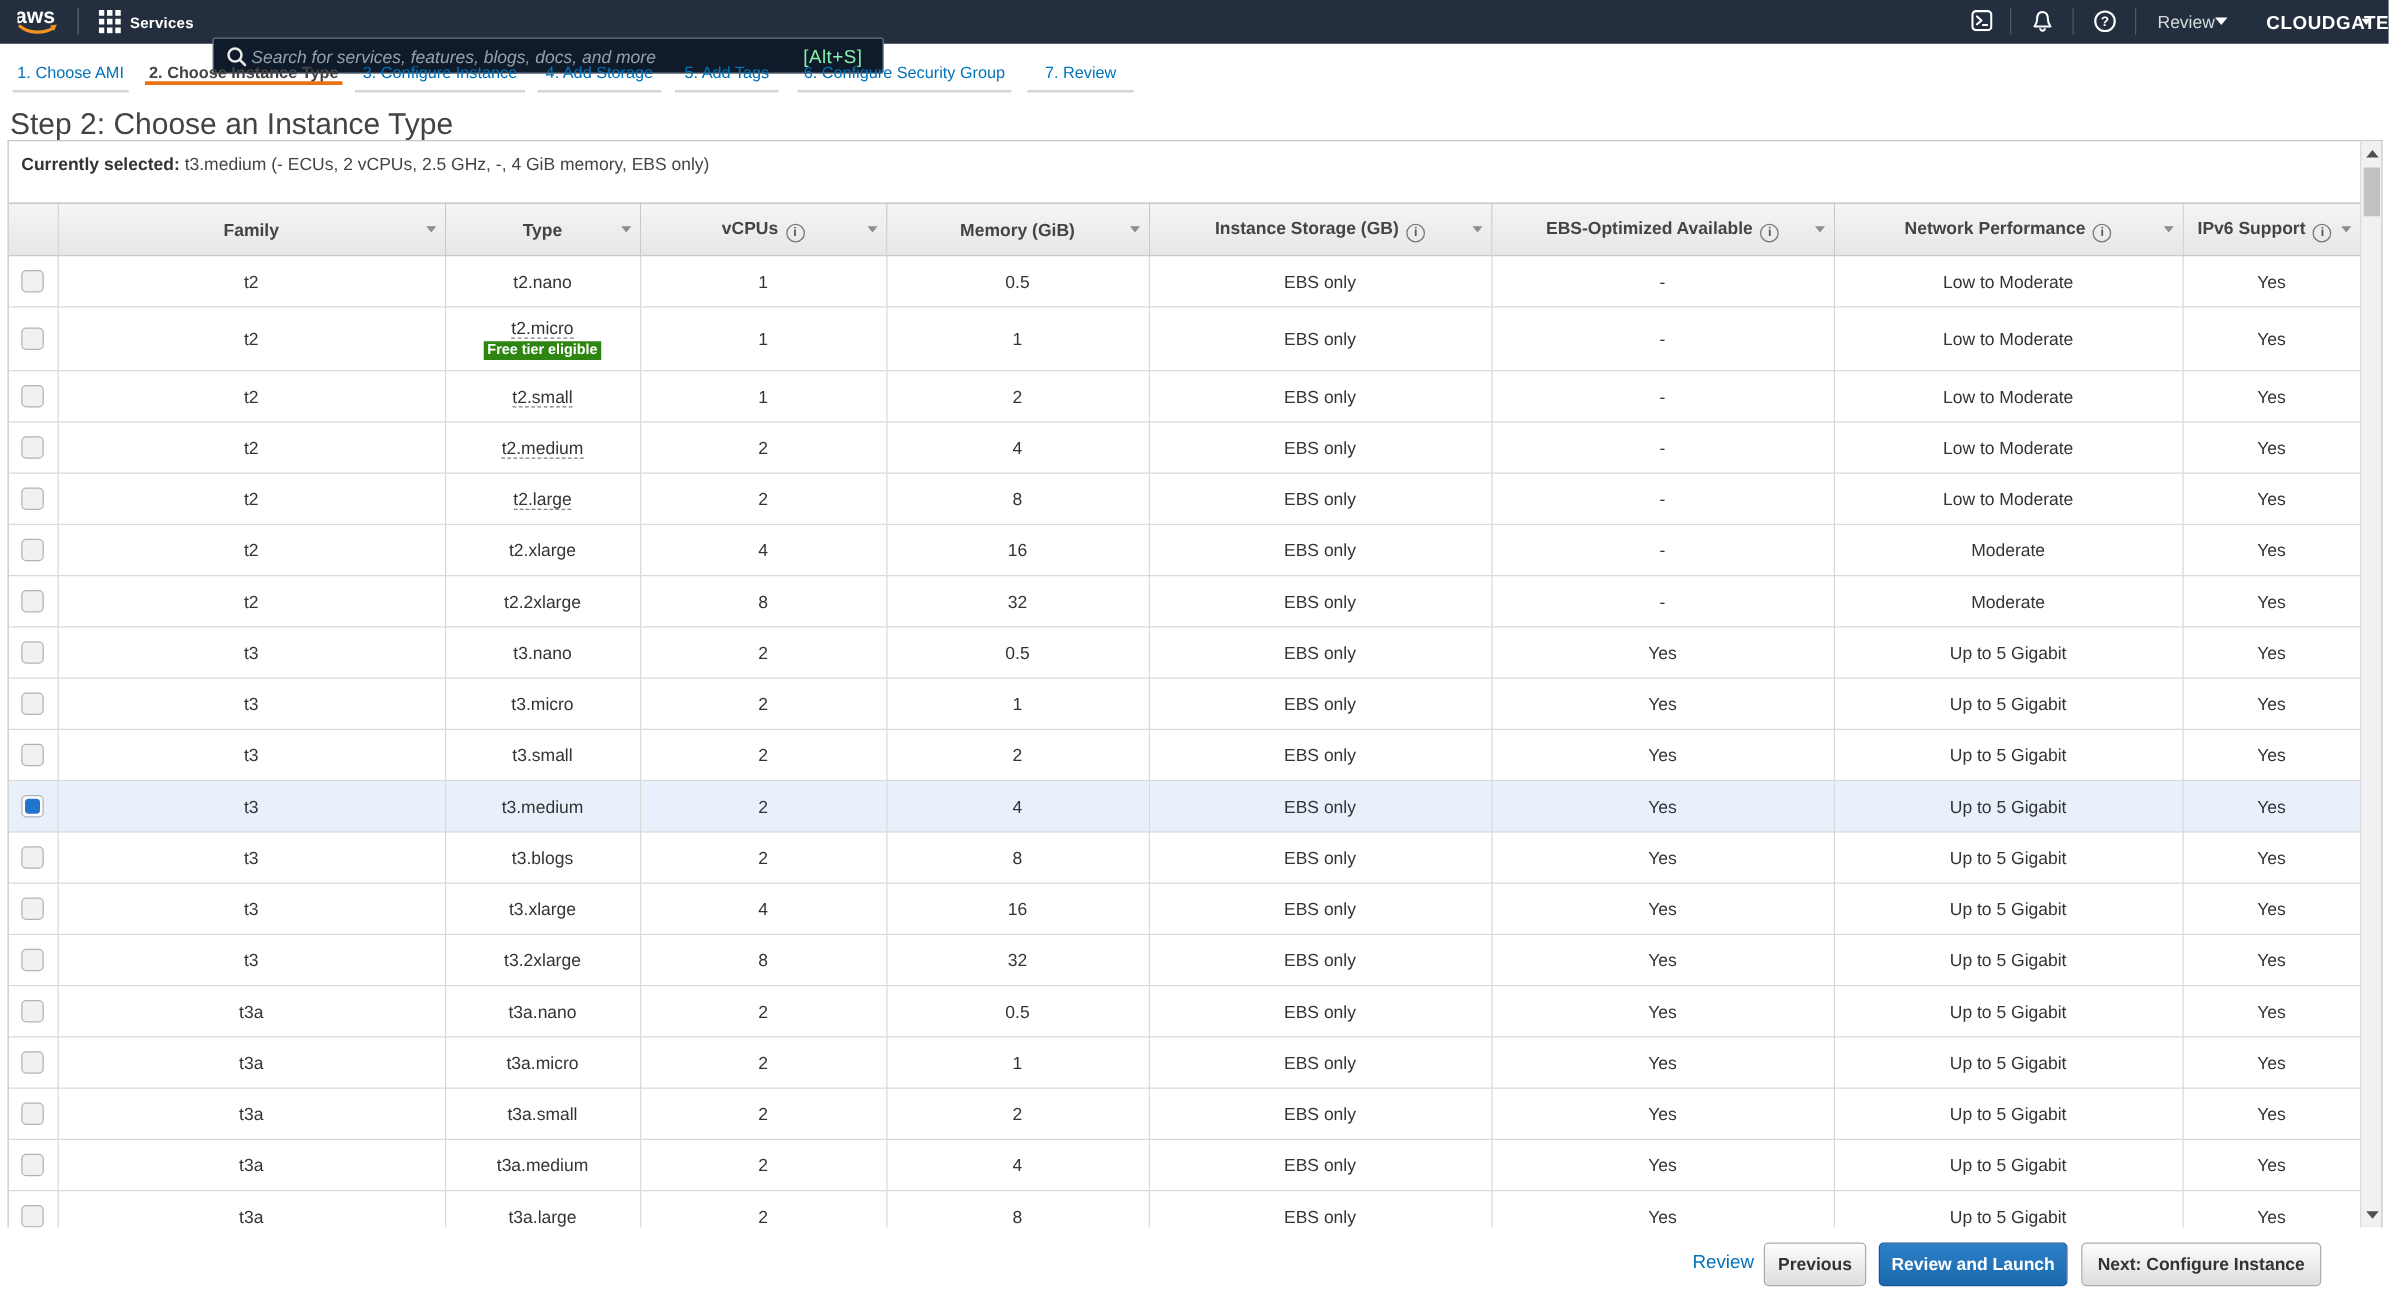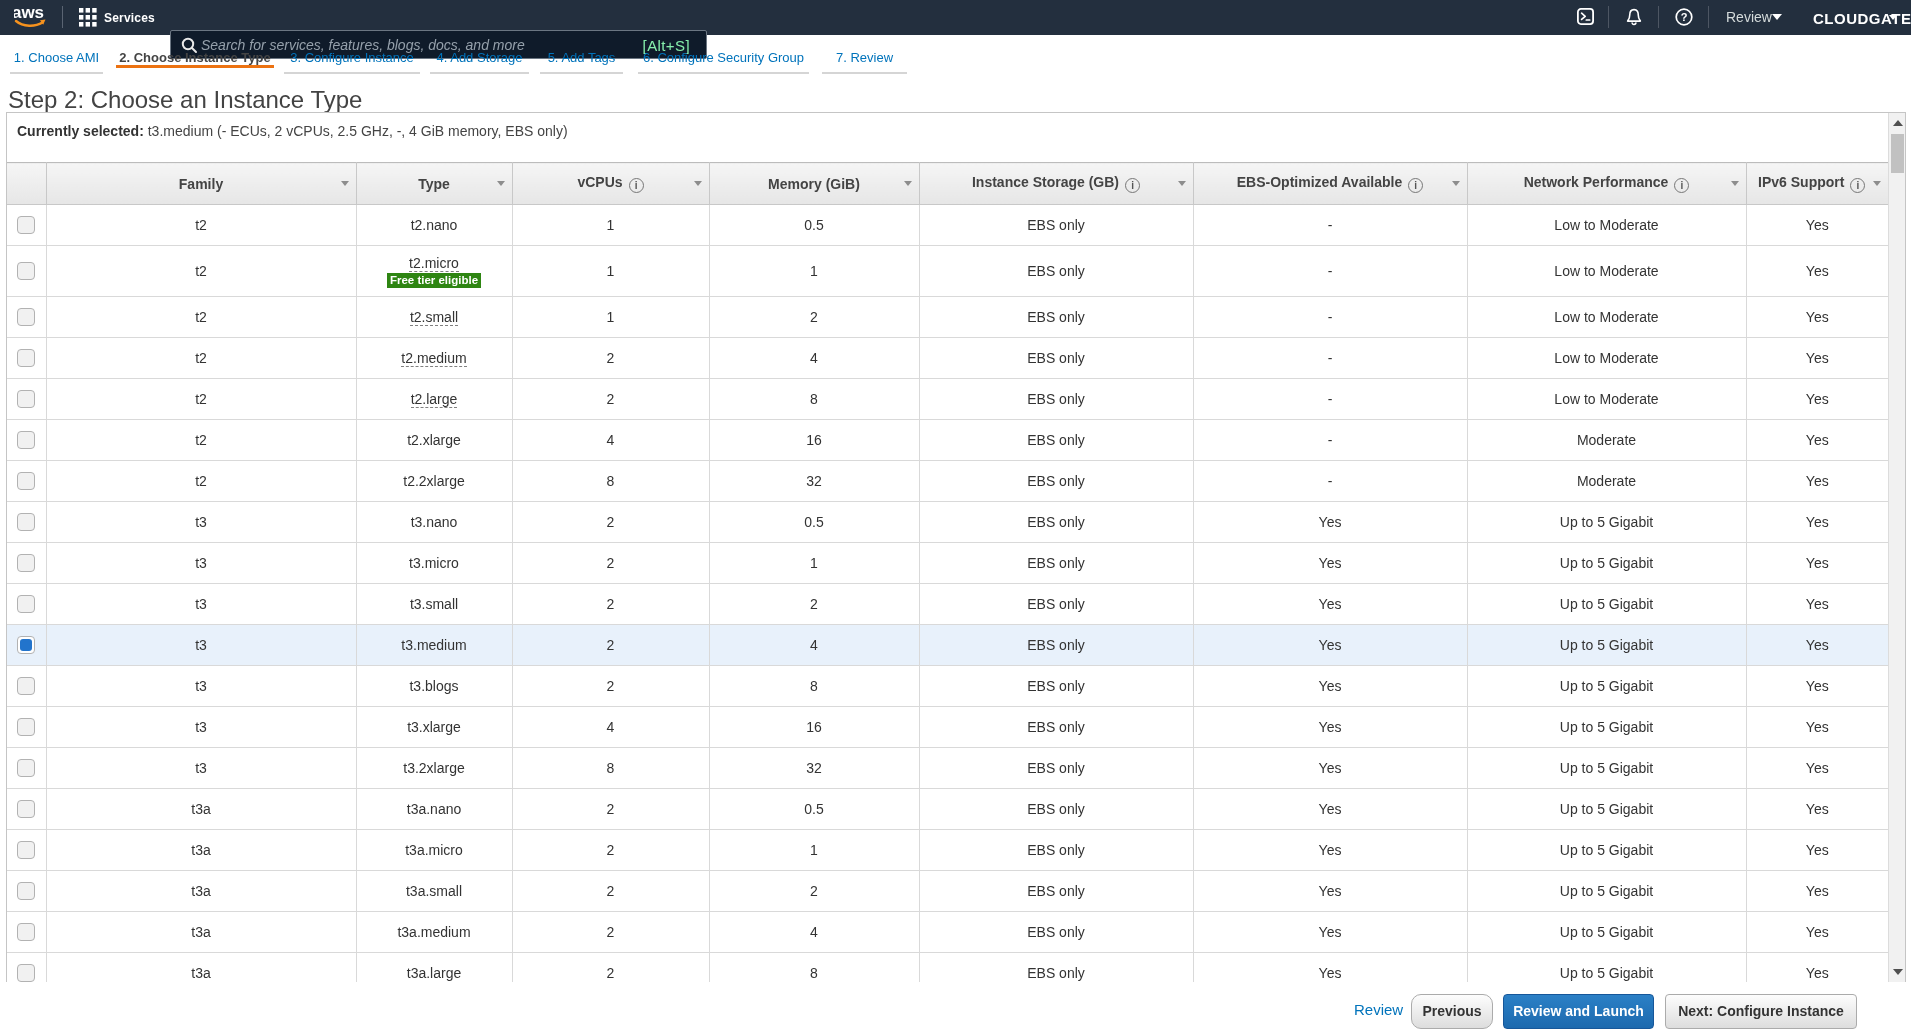--- a/index.html
+++ b/index.html
@@ -363,15 +363,15 @@
   </tbody>
     </table>
   <div class="sbar">
       <div class="up"></div>
       <div class="th"></div>
       <div class="dn"></div>
     </div>
 </div>
 
 <span class="cancel">Review</span>
-<div class="btn gray" style="left:1411px; width:82px; line-height:33px;border-radius:10px;">Previous</div>
+<div class="btn gray" style="left:1411px; width:82px; line-height:33px;">Previous</div>
 <div class="btn blue" style="left:1503px; width:151px; line-height:33px;">Review and Launch</div>
 <div class="btn gray" style="left:1665px; width:192px; line-height:33px;">Next: Configure Instance Details</div>
 
 </body></html>

